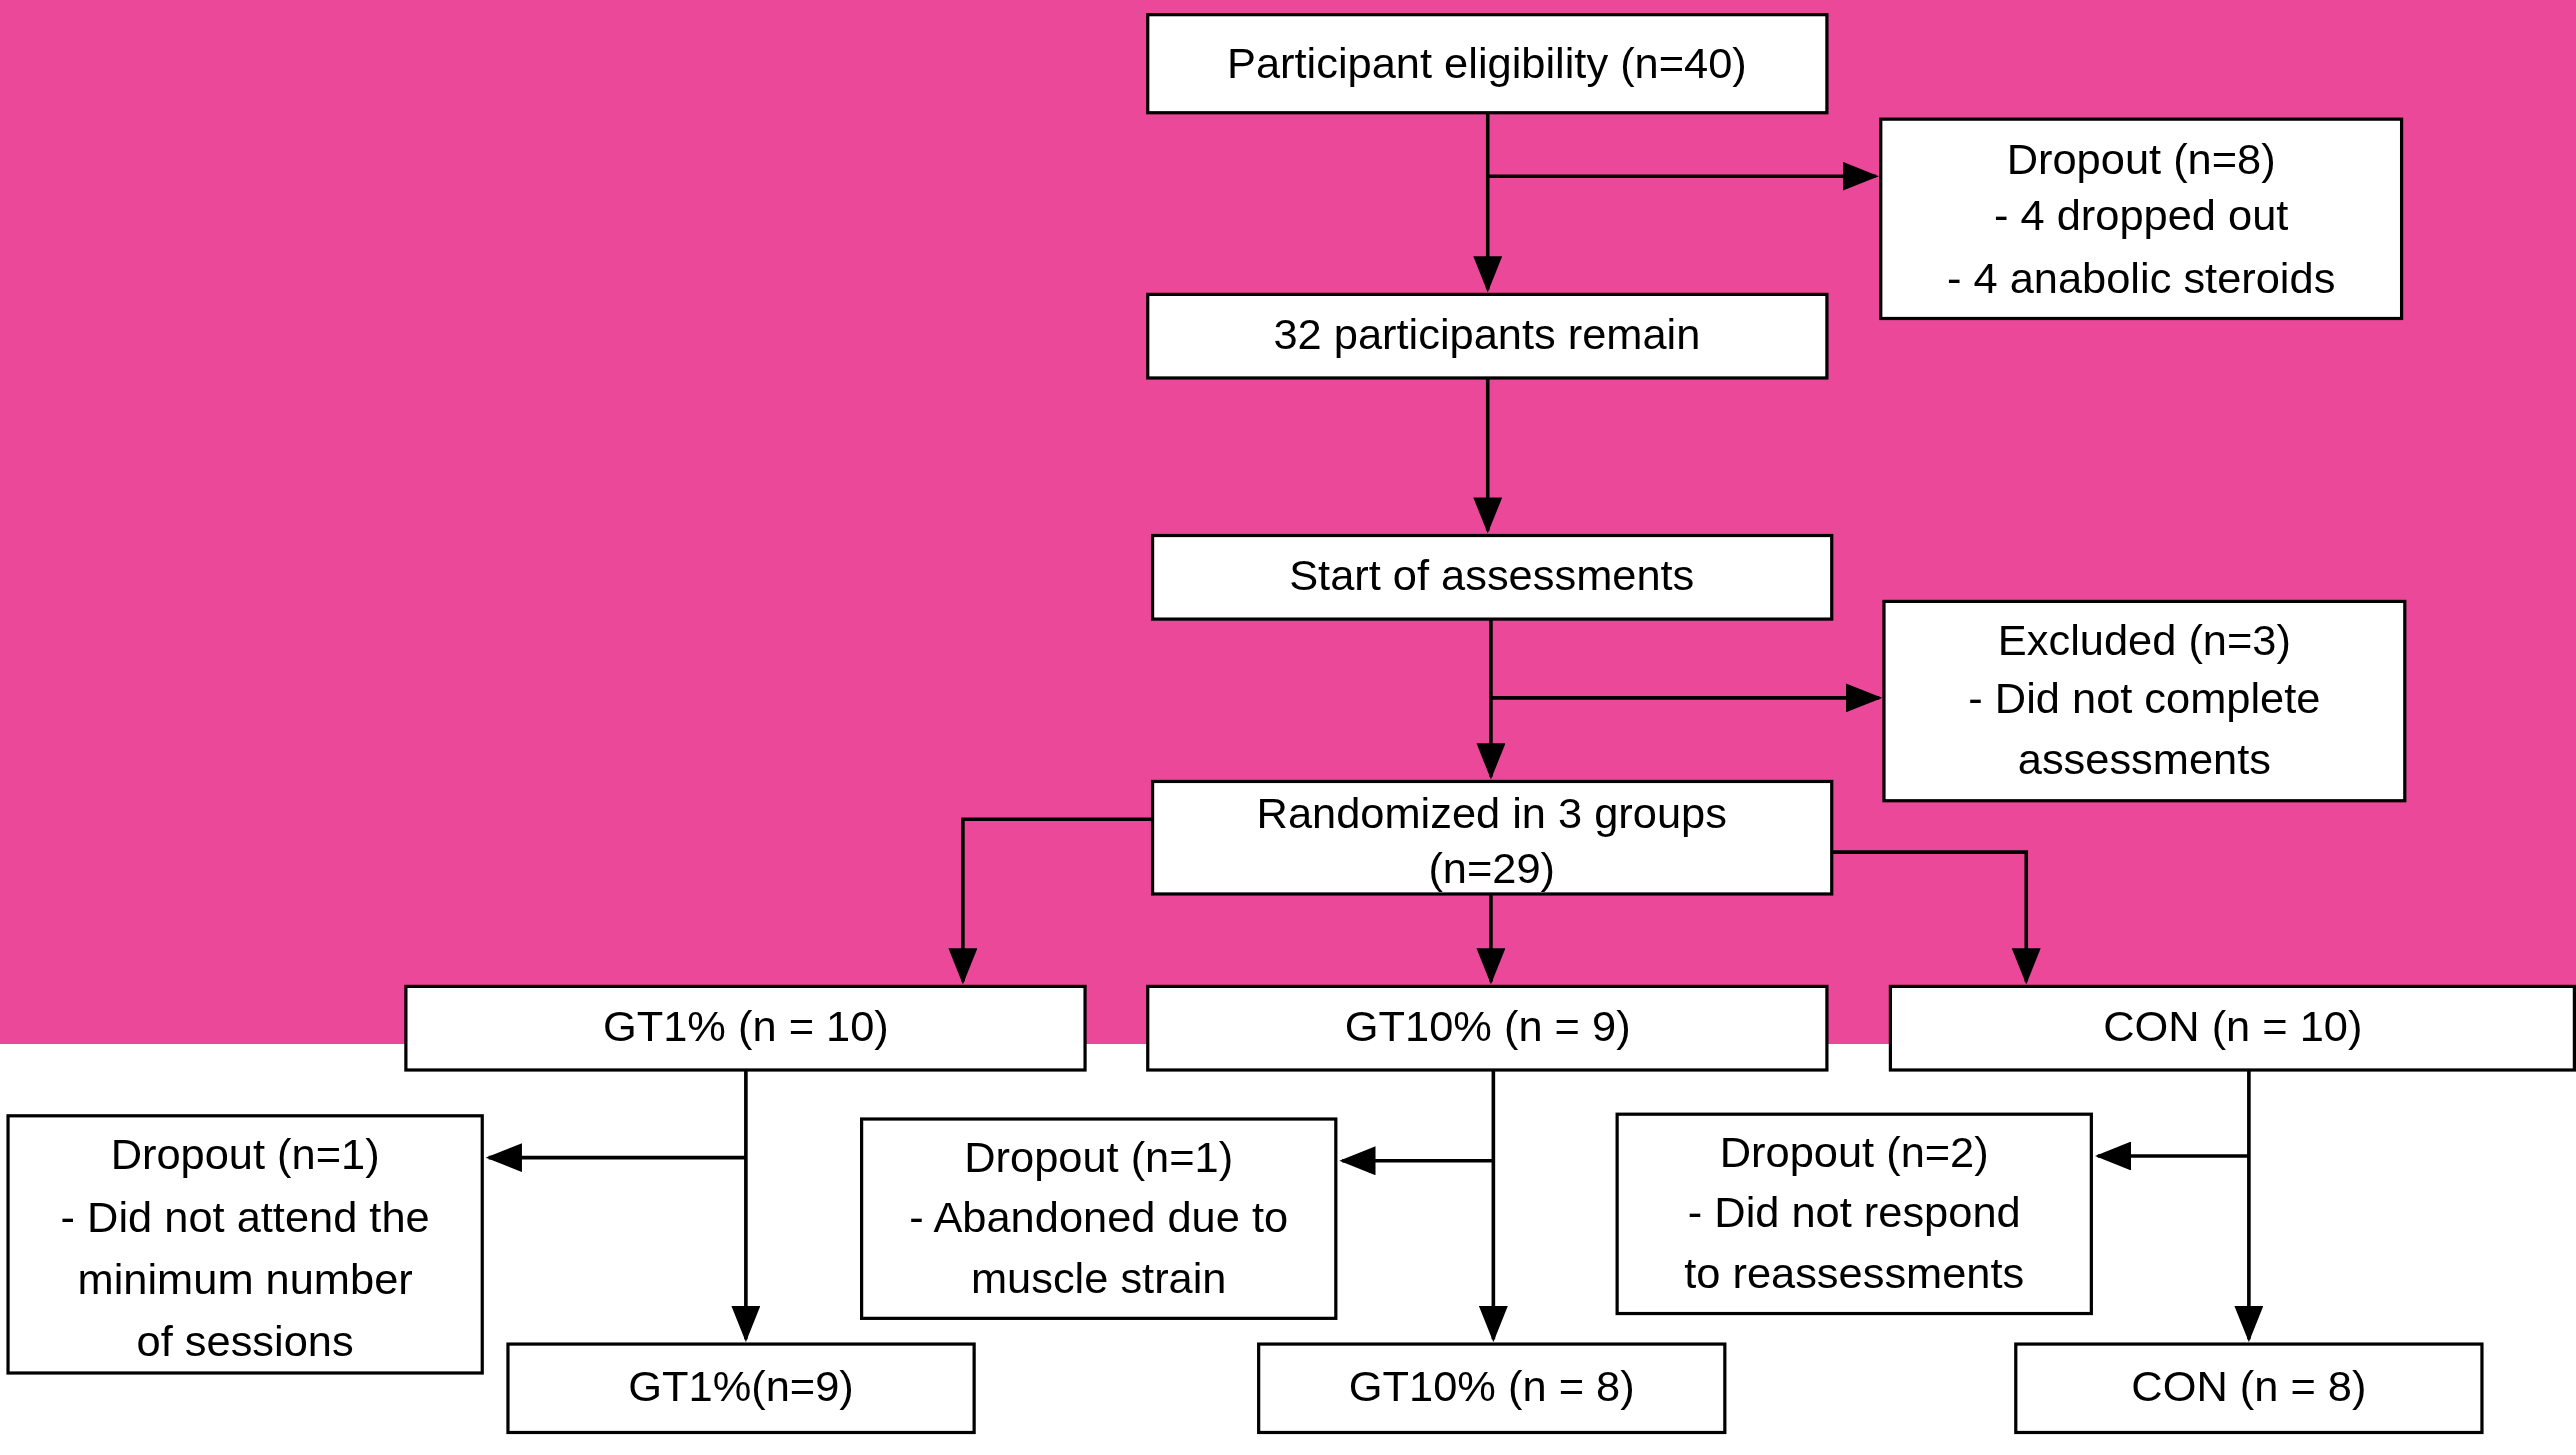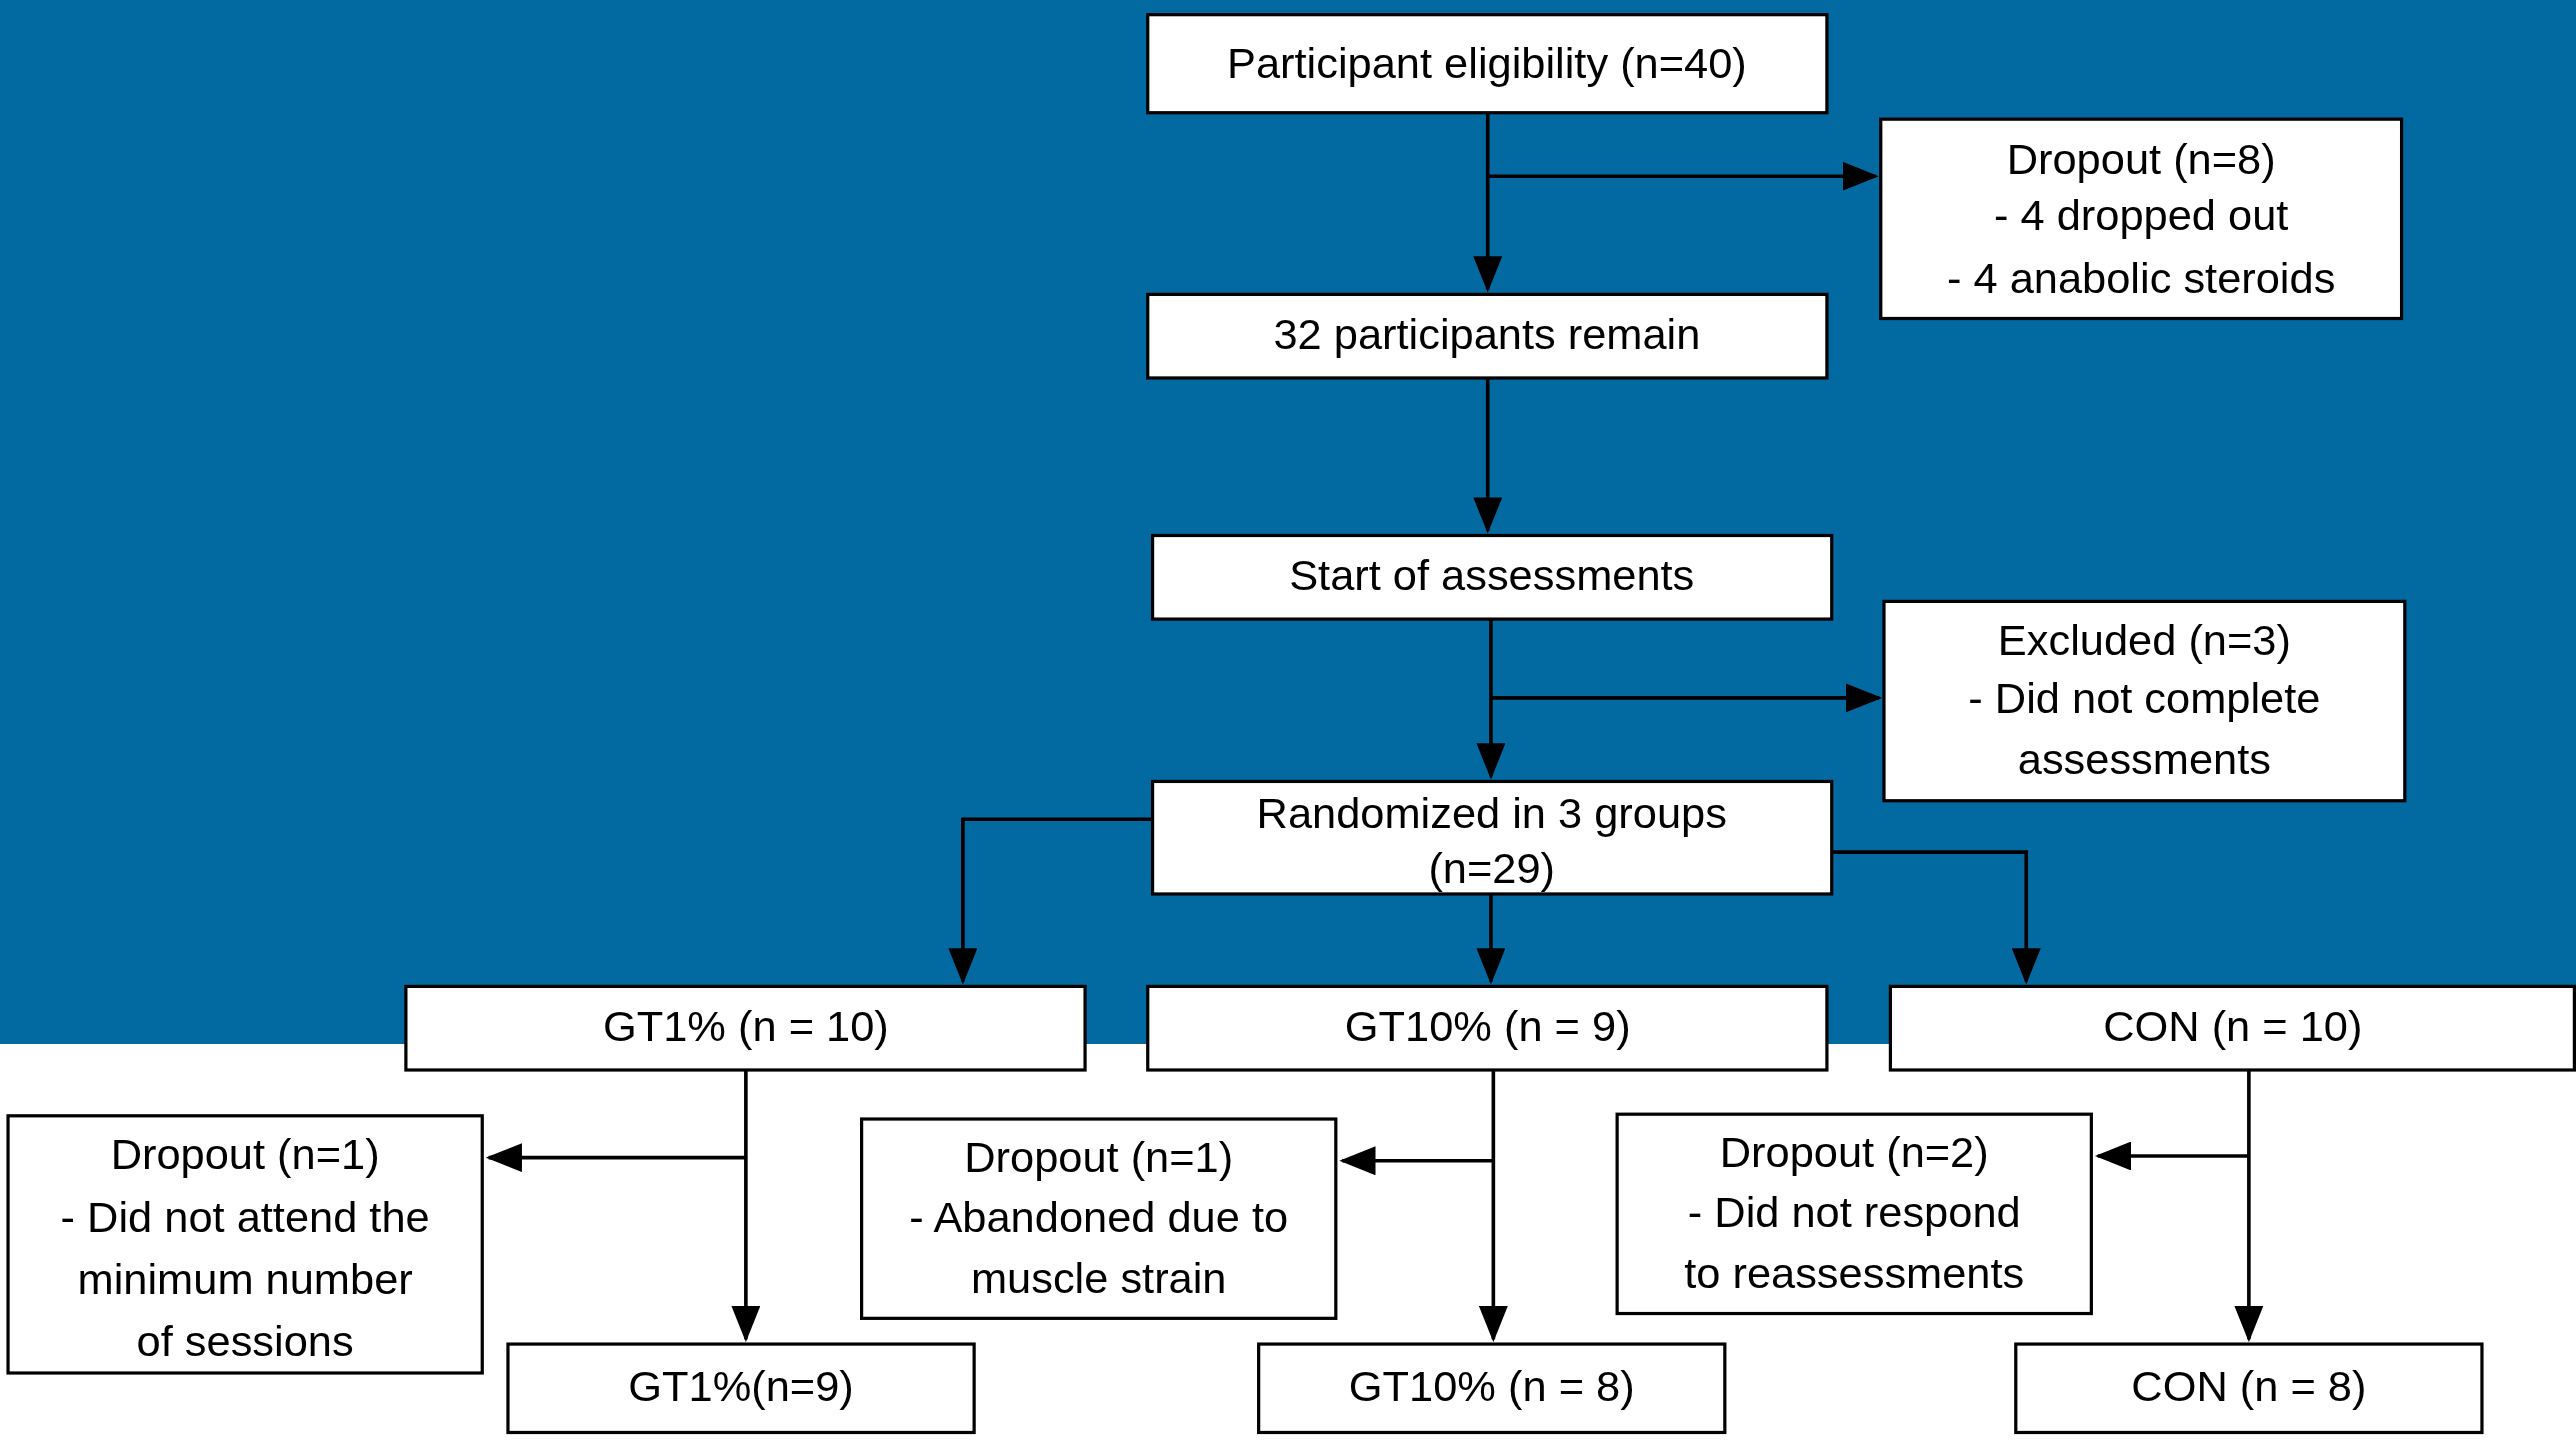--- a/index.html
+++ b/index.html
@@ -10,21 +10,21 @@
   body {
     width: 2576px;
     height: 1456px;
     font-family: "Liberation Sans", sans-serif;
     overflow: hidden;
   }
   #flowchart-root {
     position: relative;
     width: 2576px;
     height: 1044px;
-    background: #0369a1;
+    background: #ec4899;
   }
   svg.chart-canvas {
     position: absolute;
     top: 0;
     left: 0;
     width: 2576px;
     height: 1456px;
     display: block;
   }
   .node-box {

